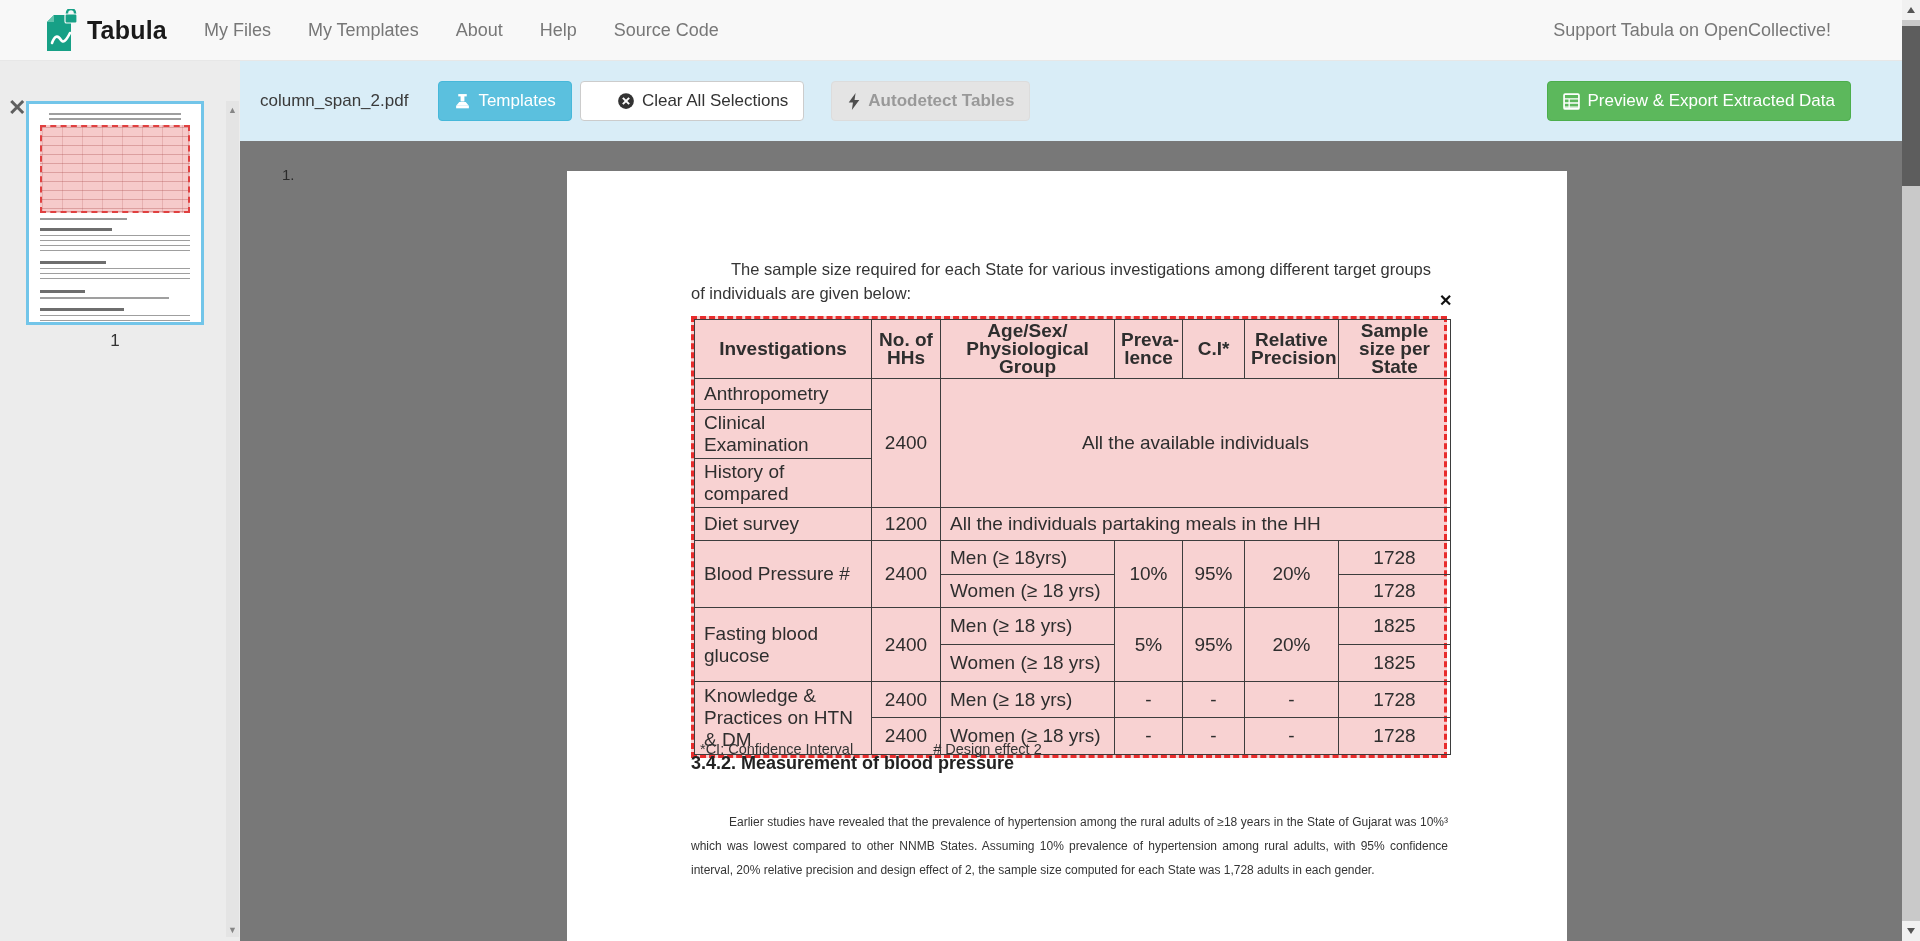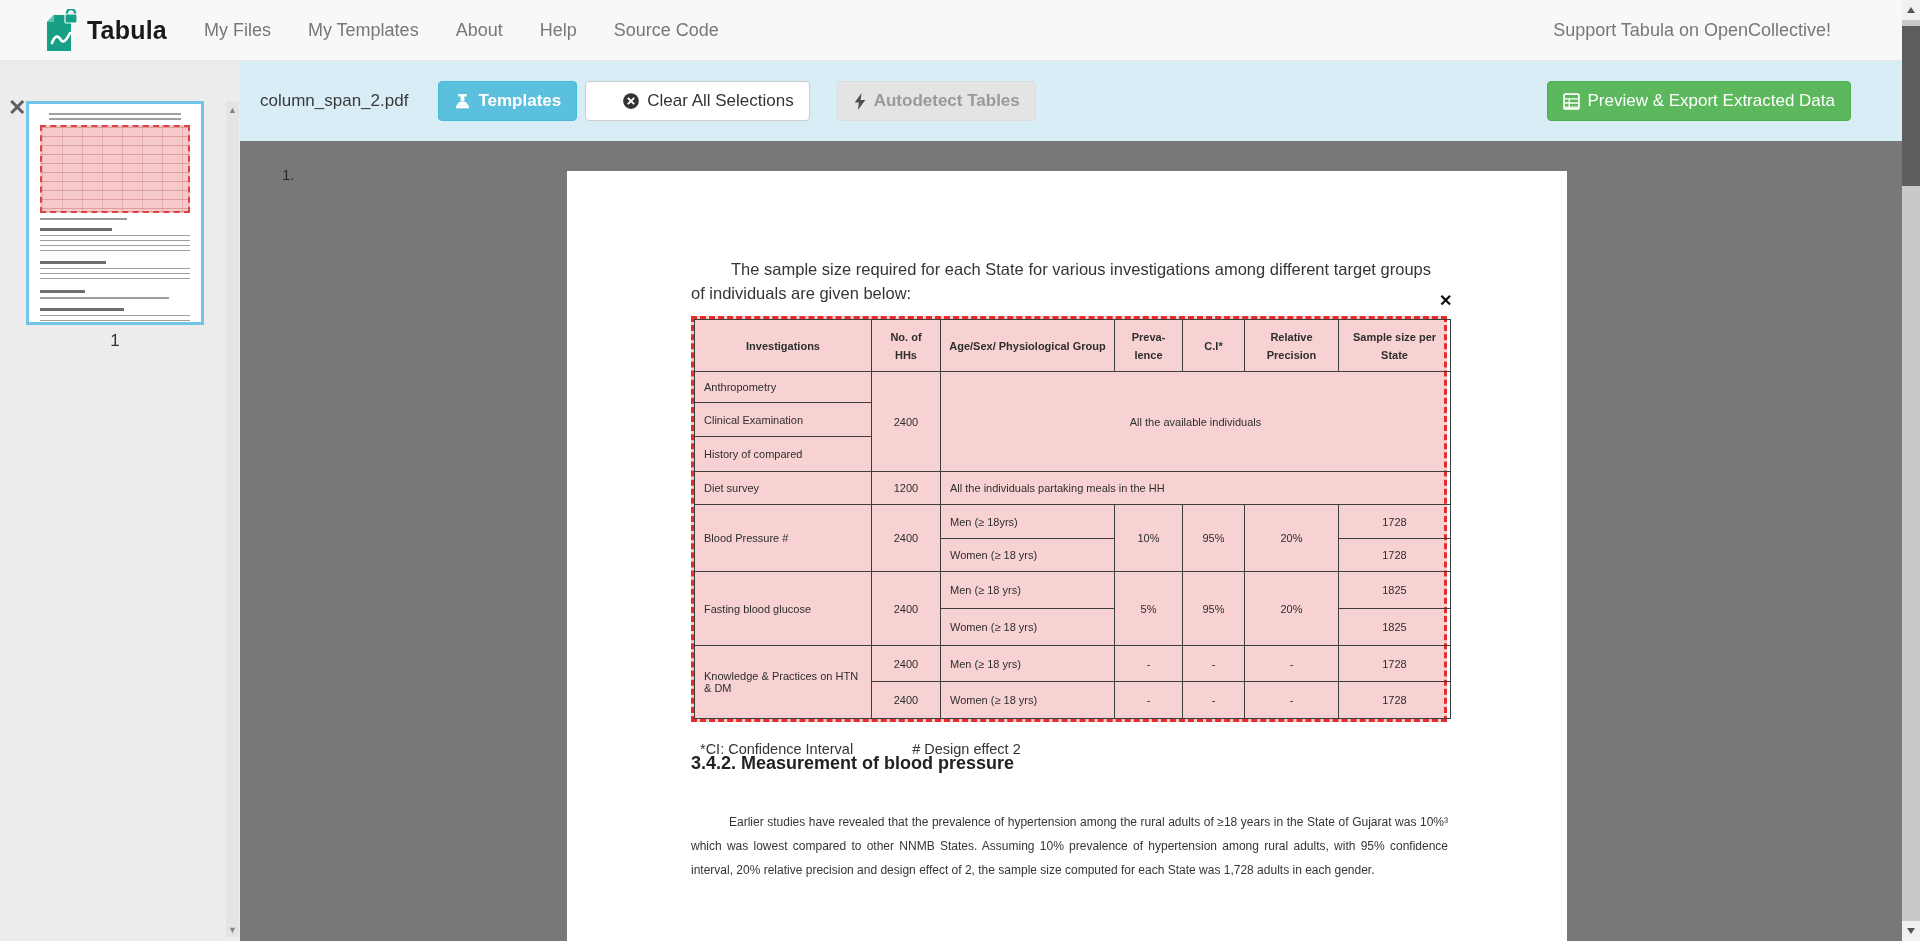--- a/index.html
+++ b/index.html
@@ -46,44 +46,44 @@
   .side-arrow.down { bottom:6px; }
 
   
   .main { flex:1; display:flex; flex-direction:column; min-width:0; }
 
   
   .toolbar { height:80px; background:#d9edf7; display:flex; align-items:center; padding:0 69px 0 20px; flex:none; }
   .filename { font-size:17px; color:#3a3a3a; margin-right:30px; white-space:nowrap; }
   .btn { display:inline-flex; align-items:center; gap:7px; font-size:17px; border-radius:4px;
          padding:9px 15px; cursor:pointer; border:1px solid transparent; white-space:nowrap; font-family:"Liberation Sans",sans-serif; }
-  .btn-info { background:#5bc0de; border-color:#46b8da; color:#fff;font-weight:bold; }
+  .btn-info { background:#5bc0de; border-color:#46b8da; color:#fff; }
   .btn-default { background:#fff; border-color:#ccc; color:#333; margin-left:8px;padding-left:36px; }
   .btn-disabled { background:#e4e4e4; border-color:#dcdcdc; color:#999; margin-left:27px; cursor:default;font-weight:bold; }
   .btn-success { background:#5cb85c; border-color:#4cae4c; color:#fff; margin-left:auto; }
   .btn svg { flex:none; }
 
   
   .docarea { position:relative; flex:1; background:#787878; overflow:hidden; }
   .doc-page-label { position:absolute; left:42px; top:25px; font-size:15px; color:#2b2b2b; }
   .pdf-page { position:absolute; left:327px; top:30px; width:1000px; height:920px; background:#fff; color:#2e2e2e; }
 
   .intro-par { position:absolute; left:124px; top:86px; width:740px; font-size:16.5px; line-height:24px;
                text-align:justify; text-indent:40px; color:#353535; }
   .sel-close { position:absolute; left:872px; top:122px; font-size:16px; font-weight:bold; color:#111; cursor:pointer; line-height:1; }
 
   .sel-box { position:absolute; left:124px; top:145px; width:756px; border:3px dashed #e82c2c;
              background:#f8d2d2; cursor:move; }
-  .sel-box table { width:100%; border-collapse:collapse; table-layout:fixed; font-size:11px; color:#2e2e2e; }
+  .sel-box table { width:100%; border-collapse:collapse; table-layout:fixed; font-size:19px; color:#2e2e2e; }
   .sel-box td, .sel-box th { border:1px solid #3d3d3d; padding:2px 6px; text-align:center; vertical-align:middle; }
   .sel-box th { font-weight:bold; line-height:18px; }
   .cell-left { text-align:left !important; padding-left:9px !important; }
 
   .footnote { position:absolute; left:133px; top:570px; font-size:14.5px; color:#333; }
-  .footnote .fn2 { margin-left:55px; }
+  .footnote .fn2 { margin-left:76px; }
   .sec-head { position:absolute; left:124px; top:582px; font-size:18px; font-weight:bold; color:#222; }
   .body-par { position:absolute; left:124px; top:639px; width:757px; font-size:12px; line-height:24px;
               text-align:justify; text-indent:38px; color:#353535; }
 
   
   .win-scroll { position:absolute; right:0; top:0; width:18px; height:941px; background:#c9c9c9; z-index:10; }
   .ws-btn { position:absolute; left:0; width:18px; height:20px; background:#f1f1f1; display:flex; align-items:center; justify-content:center; cursor:pointer; }
   .ws-btn.top { top:0; }
   .ws-btn.bottom { bottom:0; }
   .tri-up { width:0; height:0; border-left:4px solid transparent; border-right:4px solid transparent; border-bottom:6px solid #555; }

